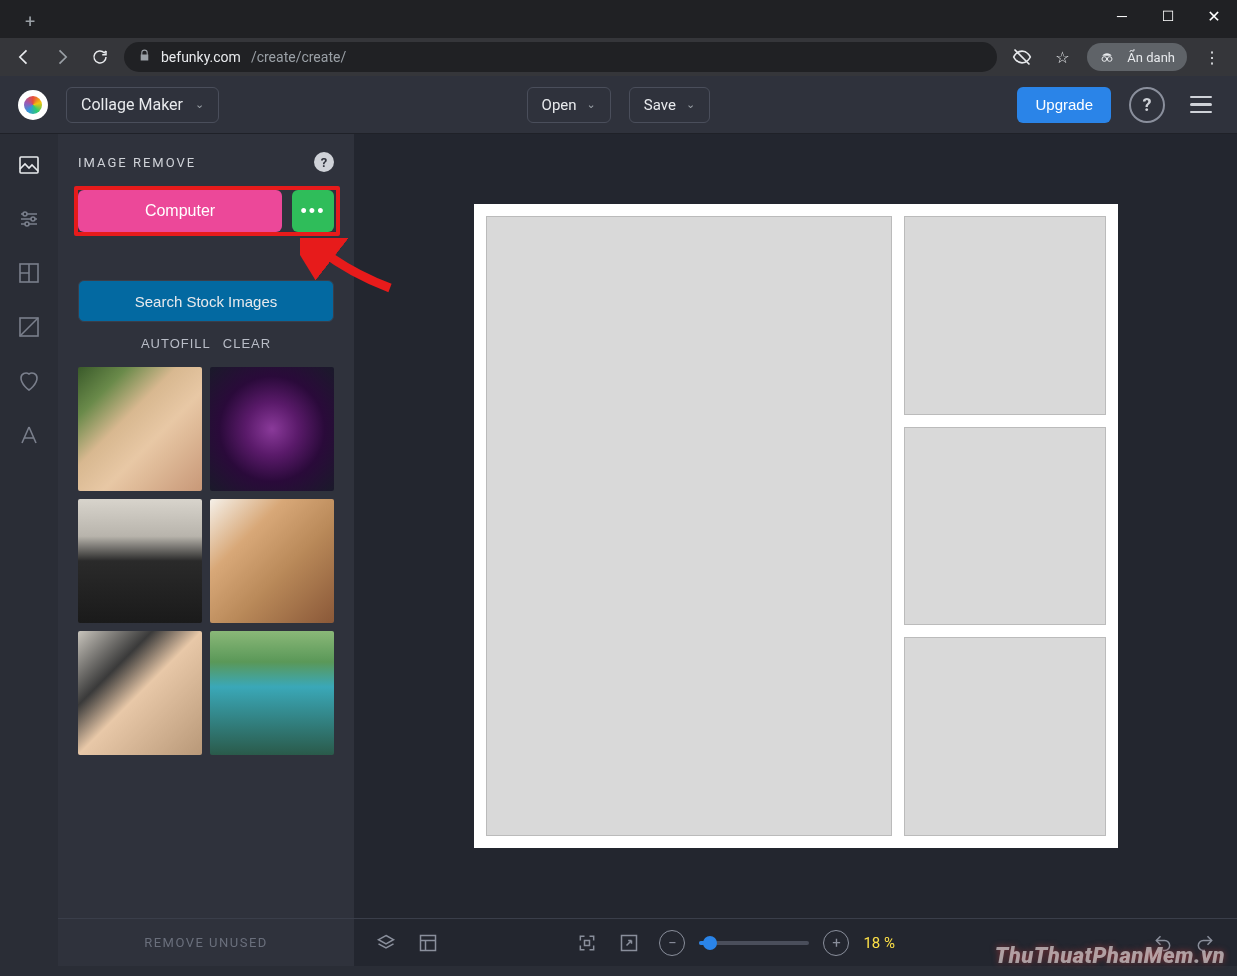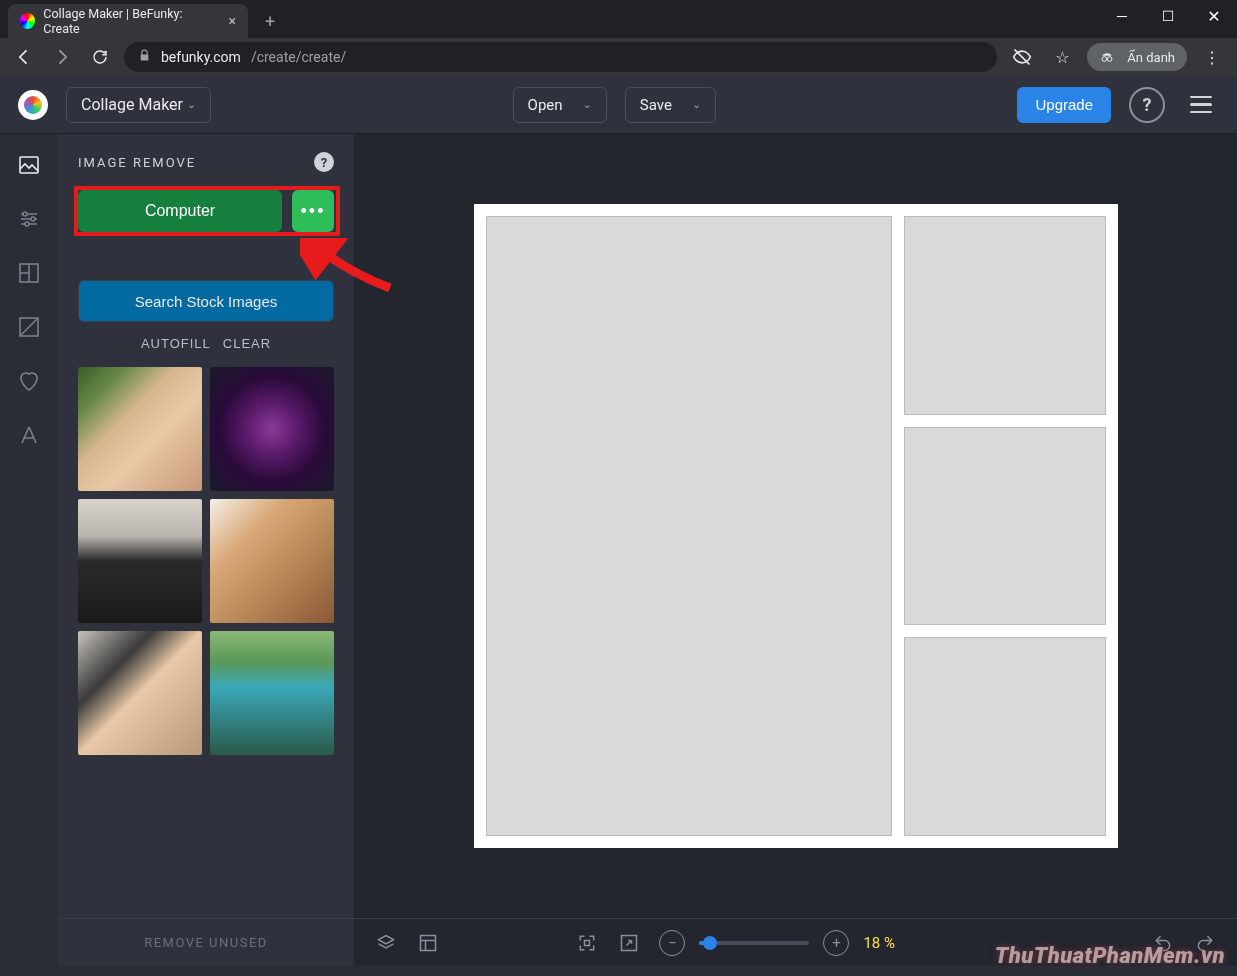--- a/index.html
+++ b/index.html
@@ -23,24 +23,24 @@
   .addr .lock{color:#9aa0a6;font-size:12px;}
   .addr .url{color:#e8eaed;}
   .addr .path{color:#9aa0a6;}
   .rb-icon{width:30px;height:30px;display:flex;align-items:center;justify-content:center;color:#e8eaed;font-size:16px;}
   .incognito{display:flex;align-items:center;gap:12px;background:#5f6368;border-radius:15px;height:28px;padding:0 12px;color:#e8eaed;font-size:13px;}
 
   
   .app-header{height:58px;background:#2f323c;display:flex;align-items:center;padding:0 18px;gap:18px;border-bottom:1px solid #1f2128;}
   .logo{width:30px;height:30px;border-radius:50%;background:#fff;position:relative;overflow:hidden;display:flex;align-items:center;justify-content:center;}
   .logo .swirl{width:18px;height:18px;border-radius:50%;background:conic-gradient(#e74c3c,#f1c40f,#2ecc71,#3498db,#9b59b6,#e74c3c);}
-  .mode-btn{border:1px solid #4a4e5b;border-radius:6px;height:36px;padding:0 14px;display:flex;align-items:center;gap:4px;color:#e8eaed;font-size:16px;}
+  .mode-btn{border:1px solid #4a4e5b;border-radius:6px;height:36px;padding:0 14px;display:flex;align-items:center;gap:12px;color:#e8eaed;font-size:16px;}
   .chev{font-size:11px;color:#9aa0a6;}
   .spacer{flex:1;}
-  .hdr-btn{border:1px solid #4a4e5b;border-radius:6px;height:36px;padding:0 14px;display:flex;align-items:center;gap:20px;color:#e8eaed;font-size:15px;}
+  .hdr-btn{border:1px solid #4a4e5b;border-radius:6px;height:36px;padding:0 14px;display:flex;align-items:center;gap:10px;color:#e8eaed;font-size:15px;}
   .upgrade{background:#2a84e8;border:none;height:36px;padding:0 18px;border-radius:6px;color:#fff;font-size:15px;font-weight:500;}
   .circ-btn{width:36px;height:36px;border:2px solid #8a8f9c;border-radius:50%;display:flex;align-items:center;justify-content:center;color:#cfd2d8;font-size:18px;font-weight:bold;}
   .hamburger{width:36px;height:36px;display:flex;flex-direction:column;justify-content:center;gap:5px;align-items:center;}
   .hamburger span{width:22px;height:2.5px;background:#cfd2d8;border-radius:2px;}
 
   
   .main{display:flex;height:832px;}
 
   
   .rail{width:58px;background:#2a2d36;display:flex;flex-direction:column;align-items:center;padding-top:18px;gap:28px;}
@@ -49,21 +49,21 @@
   .rail-icon svg{width:24px;height:24px;stroke:currentColor;fill:none;stroke-width:1.6;}
 
   
   .panel{width:296px;background:#2f323c;display:flex;flex-direction:column;padding:18px 0 0 0;}
   .panel-head{display:flex;align-items:center;justify-content:space-between;padding:0 20px;margin-bottom:18px;}
   .panel-title{letter-spacing:2px;font-size:13px;color:#cfd2d8;}
   .help-q{width:20px;height:20px;border-radius:50%;background:#cfd2d8;color:#2f323c;display:flex;align-items:center;justify-content:center;font-size:13px;font-weight:bold;}
 
   .upload-row{display:flex;gap:10px;padding:0 20px;margin-bottom:14px;position:relative;}
   .red-box{position:absolute;border:4px solid #e71b1b;left:16px;top:-4px;width:266px;height:50px;pointer-events:none;border-radius:2px;}
-  .computer-btn{flex:1;height:42px;background:#15803d;border:none;border-radius:6px;color:#fff;font-size:16px;}
+  .computer-btn{flex:1;height:42px;background:#ec4899;border:none;border-radius:6px;color:#fff;font-size:16px;}
   .more-btn{width:42px;height:42px;background:#2fbd5a;border:none;border-radius:6px;color:#fff;display:flex;align-items:center;justify-content:center;font-size:18px;letter-spacing:2px;}
 
   .arrow{position:absolute;left:300px;top:238px;pointer-events:none;}
 
   .stock-btn{margin:34px 20px 14px 20px;height:42px;background:#0369a1;border:1px solid #3a3e4a;border-radius:6px;color:#e8eaed;font-size:15px;}
 
   .af-row{display:flex;justify-content:center;gap:12px;margin-bottom:16px;}
   .af-btn{background:none;border:none;color:#b9bdc7;font-size:13px;letter-spacing:1px;}
 
   .thumbs{display:grid;grid-template-columns:1fr 1fr;gap:8px;padding:0 20px;}
@@ -102,25 +102,20 @@
 </head>
 <body>
 
 <div class="win-controls">
   <div class="win-btn">─</div>
   <div class="win-btn">☐</div>
   <div class="win-btn close">✕</div>
 </div>
 
 <div class="tabstrip">
-  <div class="tab">
-    <span class="favicon"></span>
-    <span>Collage Maker | BeFunky: Create</span>
-    <span class="close-x">×</span>
-  </div>
   <div class="newtab">+</div>
 </div>
 
 <div class="browser-bar">
   <div class="nav-icon active">
     <svg viewBox="0 0 24 24" width="20" height="20" stroke="currentColor" fill="none" stroke-width="2">
         <path d="M15 4 7 12l8 8"></path>
       </svg>
   </div>
   <div class="nav-icon">

